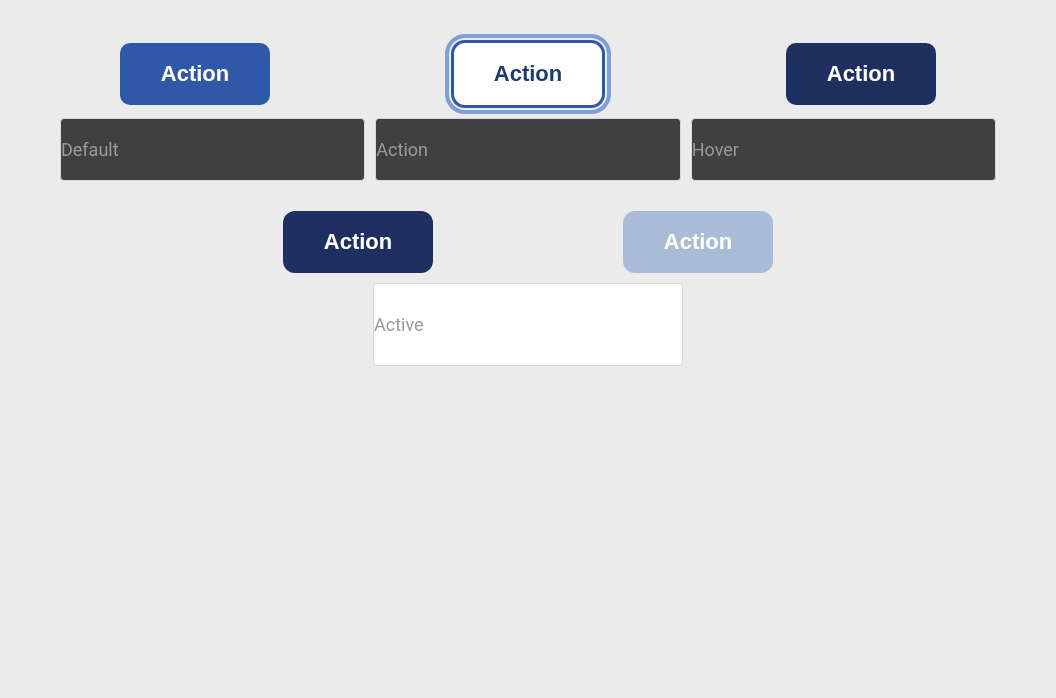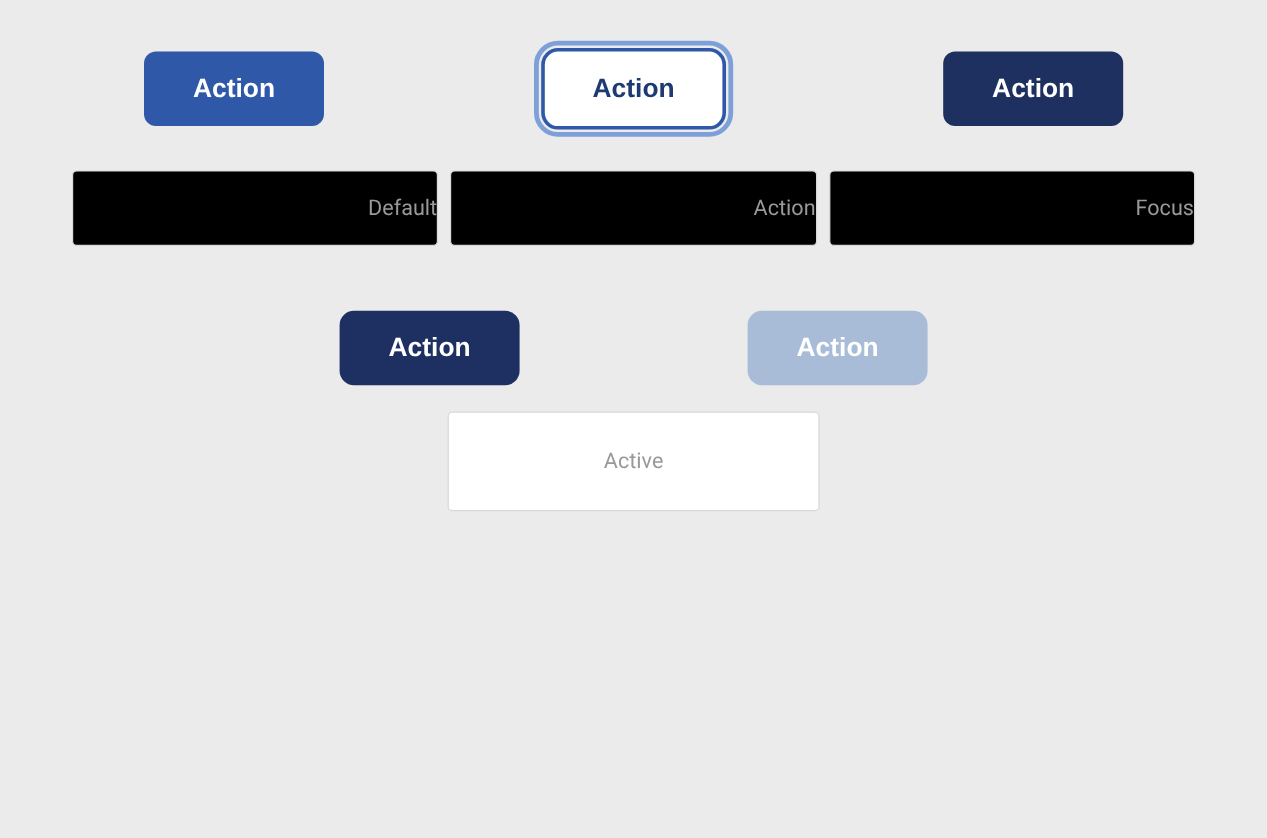--- a/index.html
+++ b/index.html
@@ -20,21 +20,21 @@
     }
 
     .main-container {
       width: 1056px;
       height: 698px;
       position: relative;
       display: flex;
       flex-direction: column;
       align-items: center;
       padding: 40px 60px;
-      gap: 12px;
+      gap: 0px;
     }
 
     
     .row-buttons {
       display: flex;
       flex-direction: row;
       align-items: center;
       justify-content: space-between;
       width: 100%;
       padding: 0 60px;
@@ -83,29 +83,29 @@
     .row-labels {
       display: flex;
       flex-direction: row;
       align-items: center;
       justify-content: space-between;
       width: 100%;
       margin-bottom: 30px;
     }
 
     .label-box {
-      background-color: #000000;
+      background-color: #404040;
       border: 1px solid #d8d8d8;
       border-radius: 4px;
       padding: 20px 0;
       font-size: 18px;
       color: #999999;
-      text-align: right;
+      text-align: left;
       flex: 1;
-      margin: 12px 5px;
+      margin: 0 5px;
     }
 
     .label-box:first-child {
       margin-left: 0;
     }
 
     .label-box:last-child {
       margin-right: 0;
     }
 
@@ -154,41 +154,40 @@
       gap: 30px;
     }
 
     .label-box-2 {
       background-color: #ffffff;
       border: 1px solid #d8d8d8;
       border-radius: 4px;
       padding: 30px 0;
       font-size: 18px;
       color: #999999;
-      text-align: center;
       width: 310px;
     }
   </style>
 </head>
 <body>
 
 <div class="main-container">
 
   <div class="row-buttons">
     <button class="btn-default">Action</button>
 
     <button class="btn-focus">Action</button>
 
     <button class="btn-hover">Action</button>
   </div>
 
   <div class="row-labels">
     <div class="label-box">Default</div>
     <div class="label-box">Action</div>
-    <div class="label-box">Focus</div>
+    <div class="label-box">Hover</div>
   </div>
 
   <div class="row-buttons-2">
     <button class="btn-active">Action</button>
 
     <button class="btn-disabled" disabled="">Action</button>
   </div>
 
   <div class="row-labels-2">
     <div class="label-box-2">Active</div>

